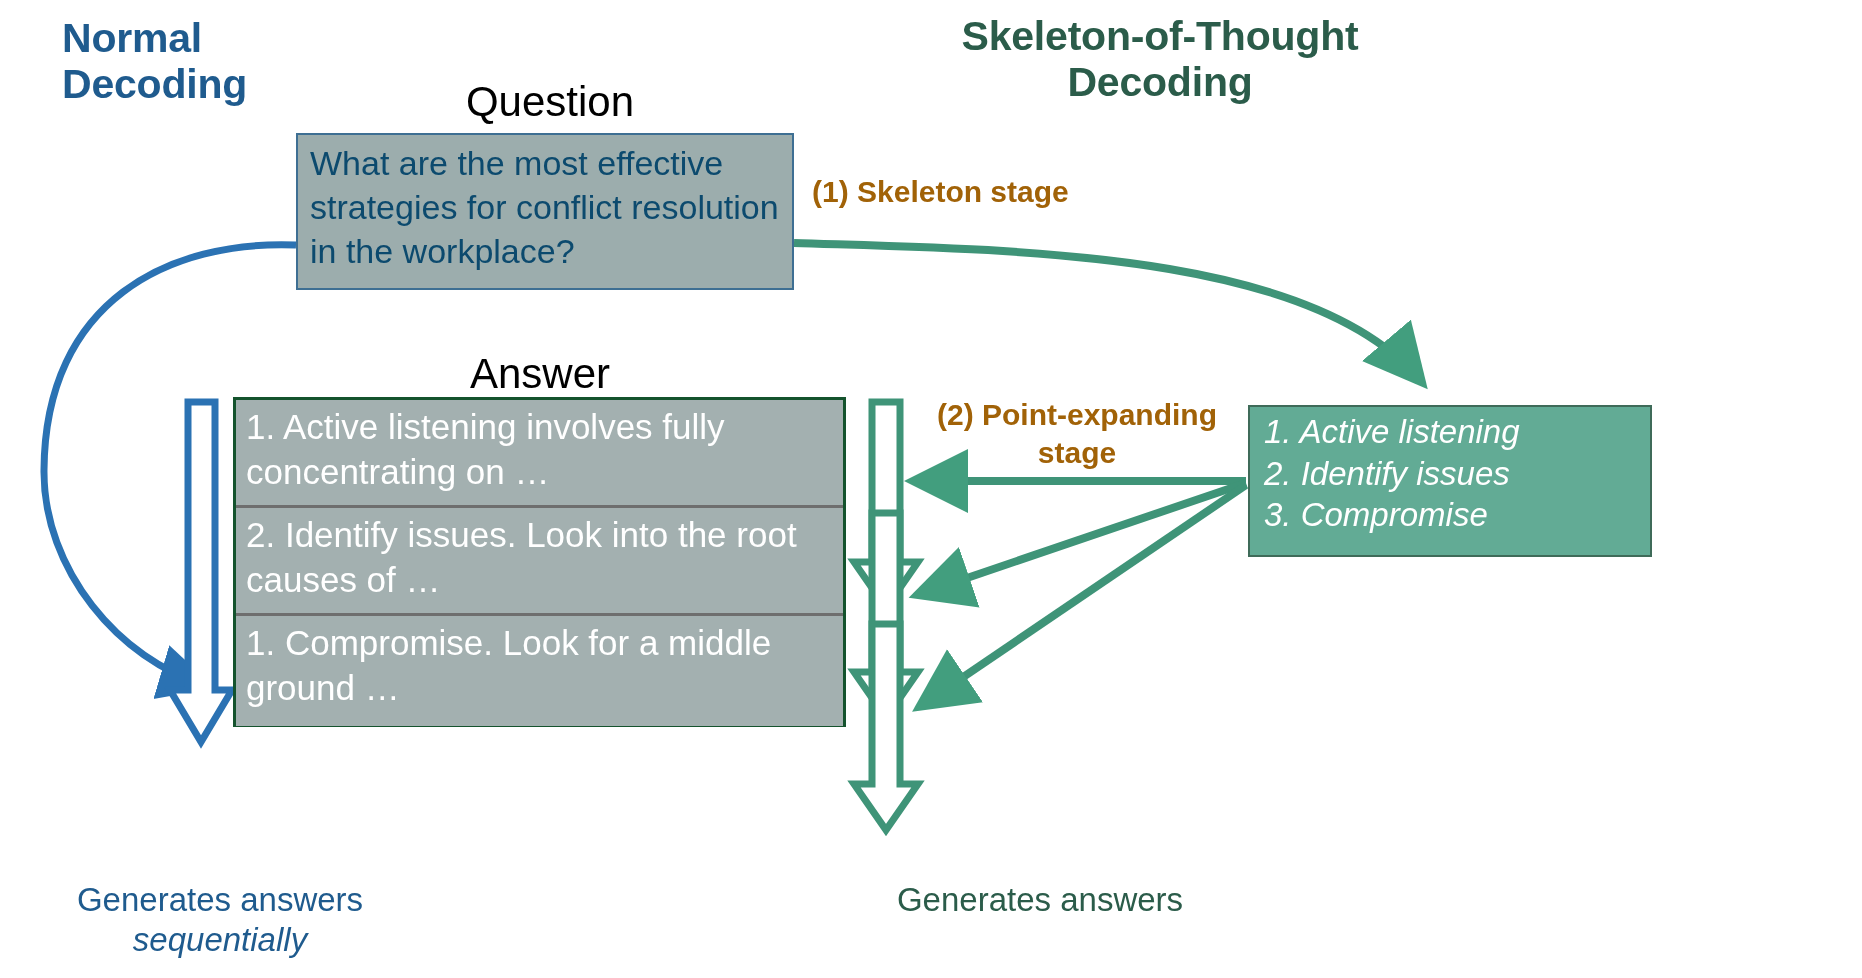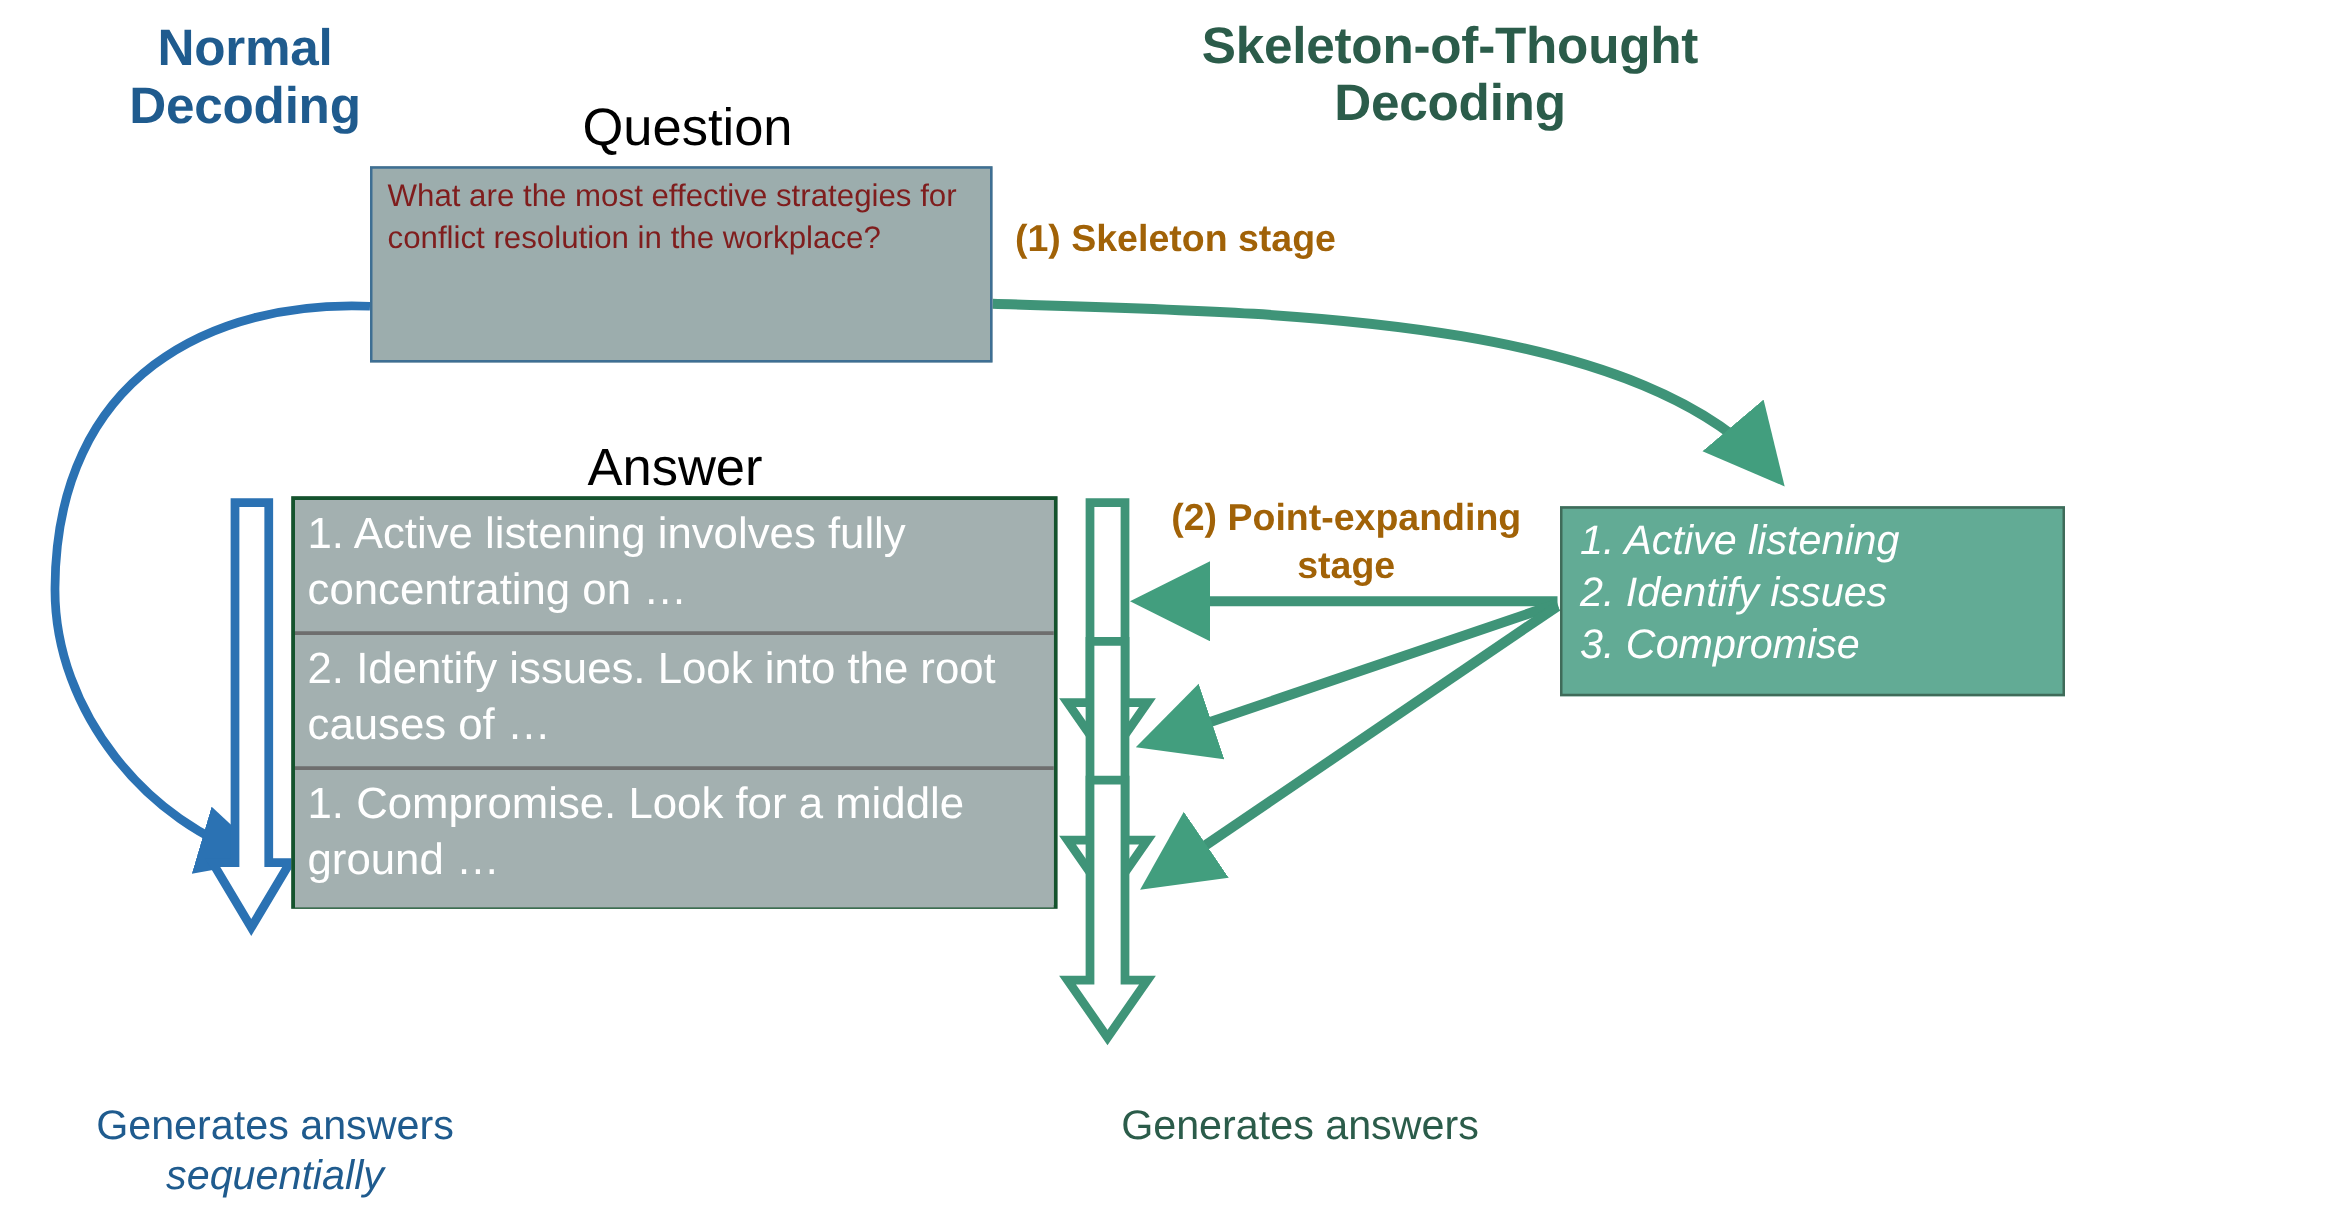--- a/index.html
+++ b/index.html
@@ -27,25 +27,25 @@
 
   
   .col-title {
     position: absolute;
     font-weight: bold;
     line-height: 1.12;
     letter-spacing: -0.2px;
     white-space: pre-line;
   }
   #title-normal {
-    left: 46px; top: 16px;
+    left: 62px; top: 16px;
     width: 300px;
     font-size: 41px;
     color: #1f5b8e;
-    text-align: center;
+    text-align: left;
   }
   #title-sot {
     left: 900px; top: 14px;
     width: 520px;
     font-size: 41px;
     color: #2b5c4a;
     text-align: center;
   }
 
   .section-label {
@@ -63,23 +63,23 @@
     left: 296px; top: 133px;
     width: 498px; height: 157px;
     background: #9cadad;
     border: 2px solid #3e6f93;
     box-sizing: border-box;
   }
   #question-text {
     position: absolute;
     left: 12px; top: 6px;
     width: 470px;
-    font-size: 25px;
+    font-size: 34px;
     line-height: 1.30;
-    color: #7f1d1d;
+    color: #0c4a6e;
   }
 
   
   #answer-box {
     position: absolute;
     left: 233px; top: 397px;
     width: 613px; height: 330px;
     border: 3px solid #14532d;
     box-sizing: border-box;
     background: #a3b0b0;

